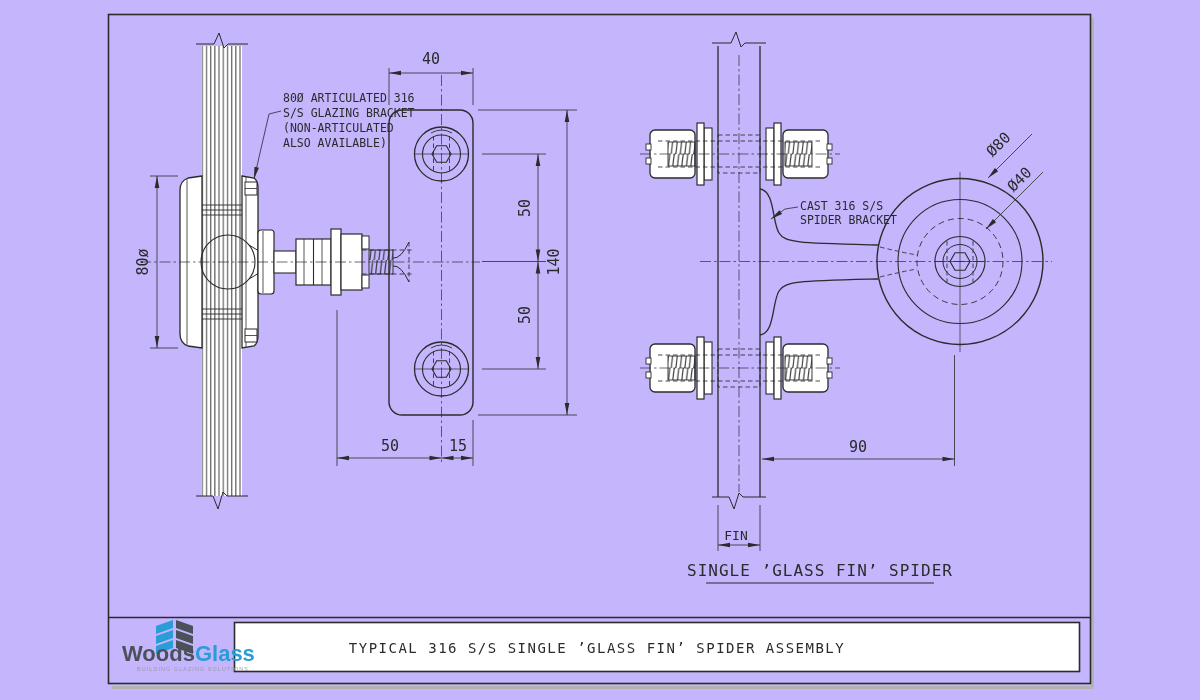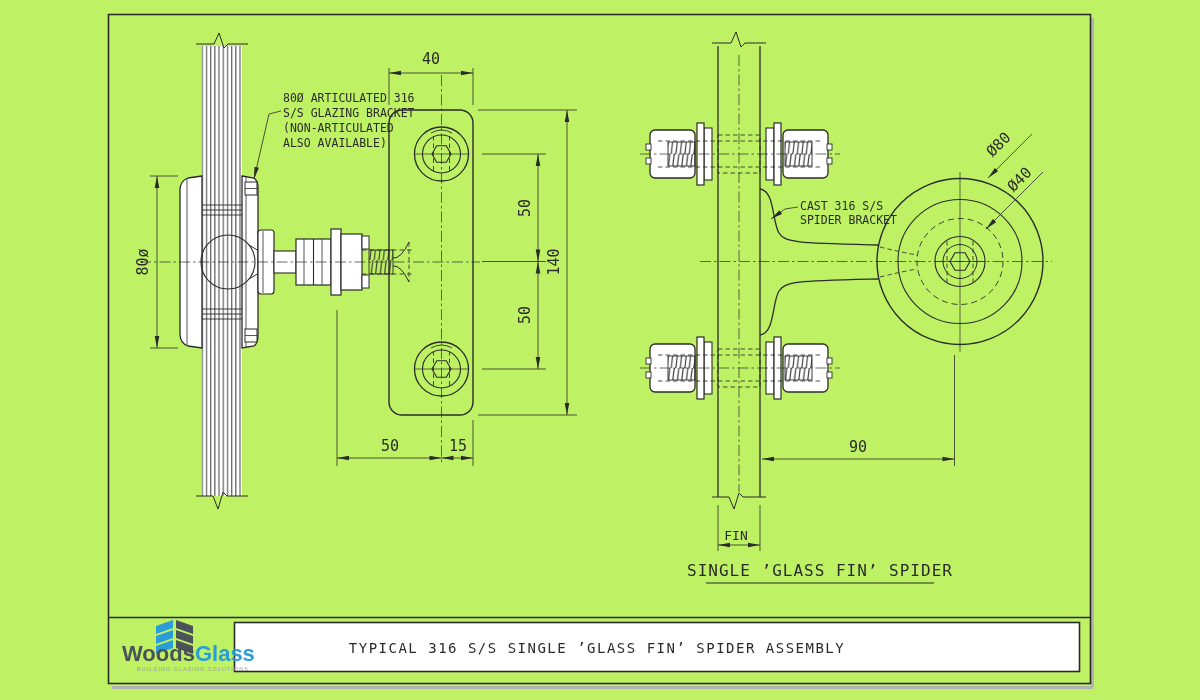--- a/index.html
+++ b/index.html
@@ -1,16 +1,16 @@
 <!DOCTYPE html>
 <html><head>
 <meta charset="utf-8">
 <style>
   html,body{margin:0;padding:0;background:#ffffff;}
-  .page{position:relative;width:1200px;height:700px;background:#bef264;overflow:hidden;
+  .page{position:relative;width:1200px;height:700px;background:#c4b5fd;overflow:hidden;
         font-family:"DejaVu Sans Mono","Liberation Mono",monospace;}
   svg text{fill:#2b2b2b;}
   .dimtxt{font-size:15px;}
   .anntxt{font-size:11.5px;}
   .captxt{font-size:16px;letter-spacing:1px;}
   .titletxt{font-size:14px;letter-spacing:1.5px;}
   .fintxt{font-size:13px;}
   .logoword{font-family:"Liberation Sans","DejaVu Sans",sans-serif;font-weight:bold;font-size:22px;}
   .logotag{font-family:"Liberation Sans","DejaVu Sans",sans-serif;font-size:5.4px;letter-spacing:1.1px;fill:#979ca3;}
   .ol{stroke:#2b2b2b;fill:none;}

